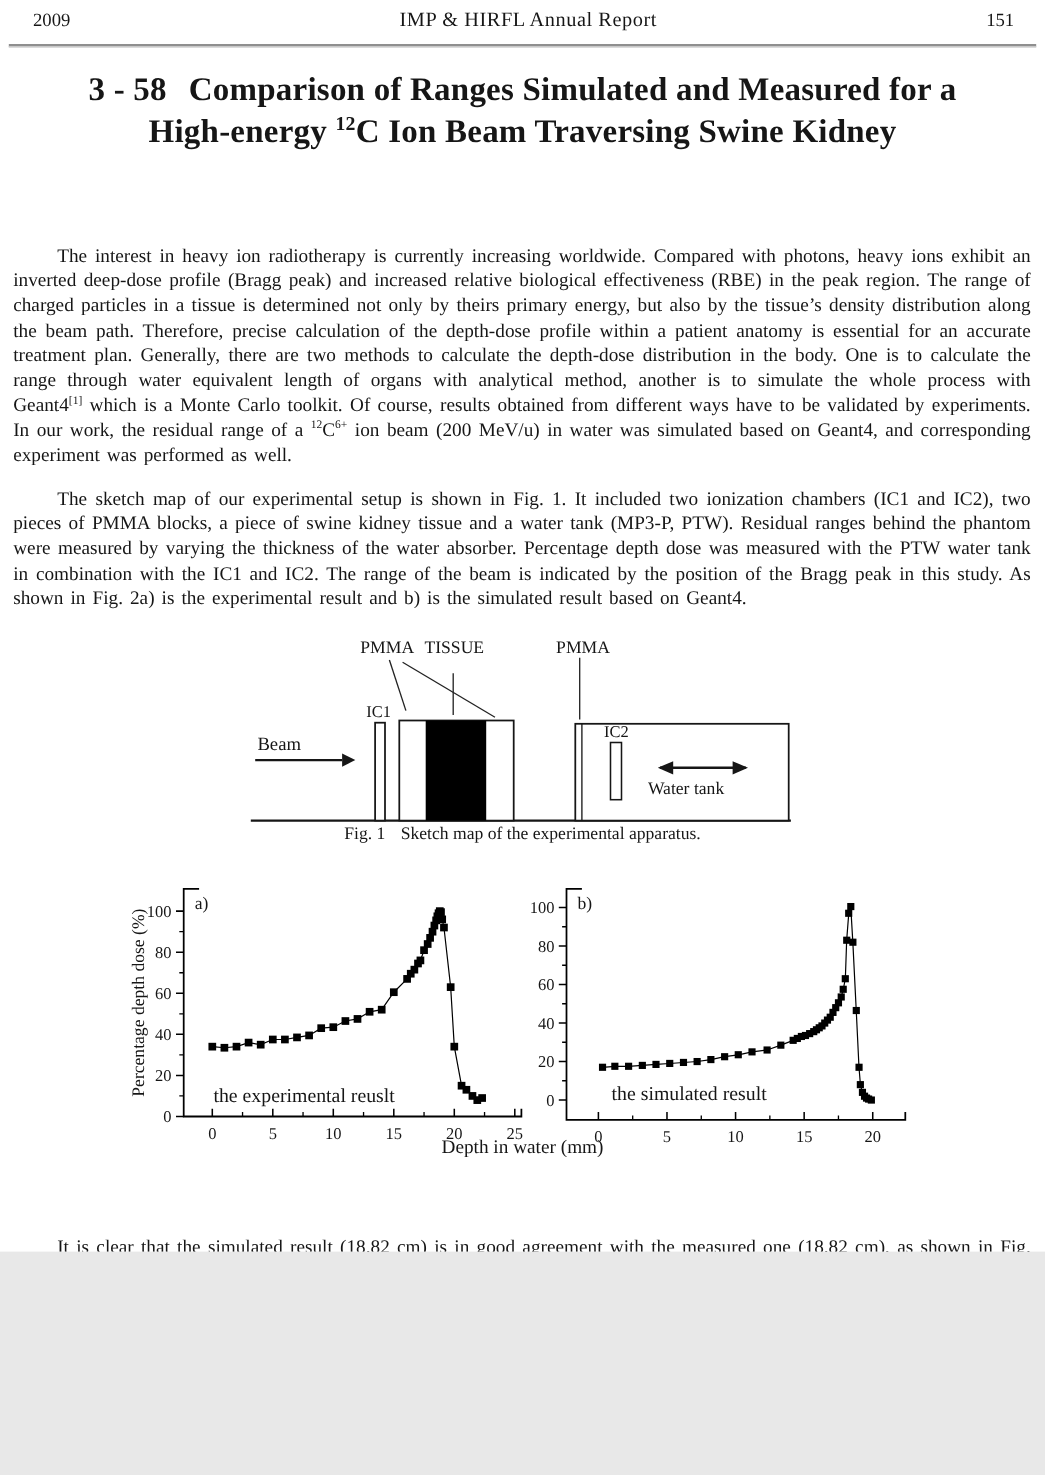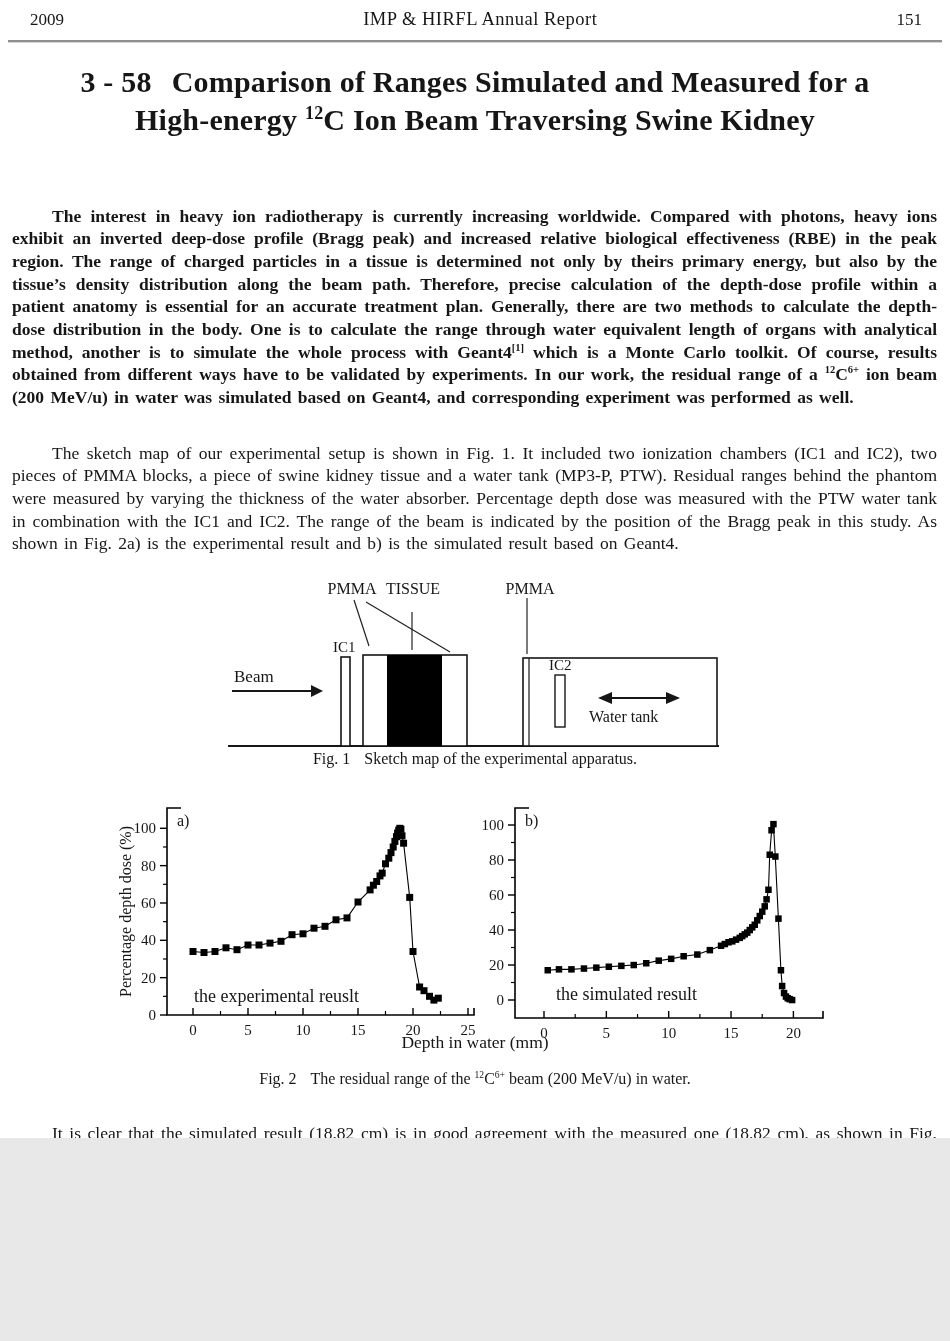--- a/index.html
+++ b/index.html
@@ -26,21 +26,21 @@
   sup{font-size:60%; line-height:0;}
   .authors{
     position:absolute; top:159px; left:0; width:950px; text-align:center;
     font-size:17px; letter-spacing:0.3px;
   }
   .para{
     position:absolute; left:12px; width:925px;
     font-size:17.5px; line-height:22.7px; text-align:justify;
     text-indent:40px; word-spacing:2px;
   }
-  #p1{top:187px;font-weight:bold;}
+  #p1{top:203px;}
   #p2{top:424px;}
   #p3{top:1104px;}
   .caption{
     position:absolute; left:0; width:950px; text-align:center; font-size:16px;
   }
   .caption .cap-tag{margin-right:14px;}
   #fig1-svg{position:absolute; left:0; top:572px;}
   #chart-a{position:absolute; left:116px; top:796px;}
   #chart-b{position:absolute; left:476px; top:796px;}
   #xlabel{position:absolute; top:1032px; left:0; width:950px; text-align:center; font-size:17.5px;}
@@ -271,22 +271,19 @@
       <rect x="304.8" y="193.8" width="6.5" height="6.5" fill="#000000"></rect>
       <rect x="306.7" y="197.3" width="6.5" height="6.5" fill="#000000"></rect>
       <rect x="308.5" y="199.0" width="6.5" height="6.5" fill="#000000"></rect>
       <rect x="310.4" y="199.9" width="6.5" height="6.5" fill="#000000"></rect>
       <rect x="312.9" y="200.8" width="6.5" height="6.5" fill="#000000"></rect>
       <text x="49" y="30" font-size="16">b)</text>
       <text x="80" y="204" font-size="18">the simulated result</text>
     </svg>
   <div id="xlabel">Depth in water (mm)</div>
 
-  <div class="caption" id="fig2-cap">
-    <span class="cap-tag">Fig. 2</span><span>The residual range of the </span><sup>12</sup><span>C</span><sup>6+</sup><span> beam (200 MeV/u) in water.</span>
-  </div>
 
   <p class="para" id="p3">It is clear that the simulated result (18.82 cm) is in good agreement with the measured one (18.82 cm), as shown in Fig. 2. Because the inhomogeneity of the tissue and the primary energy spread of the beam in the simulation were neglected, the simulated peak, however, is much narrower than the measured one. In order to accumulate more data for the heavy ion radiotherapy at IMP, experiments on other tissues are still ongoing.</p>
 
   <div class="ref-heading">Reference</div>
   <div class="ref-item">[1] S. Agostinelli, J. Allison, K. Amako, et al., Nucl. Instr. &amp; Meth., A506(2003)250.</div>
 
 </div>
 
 </body></html>

